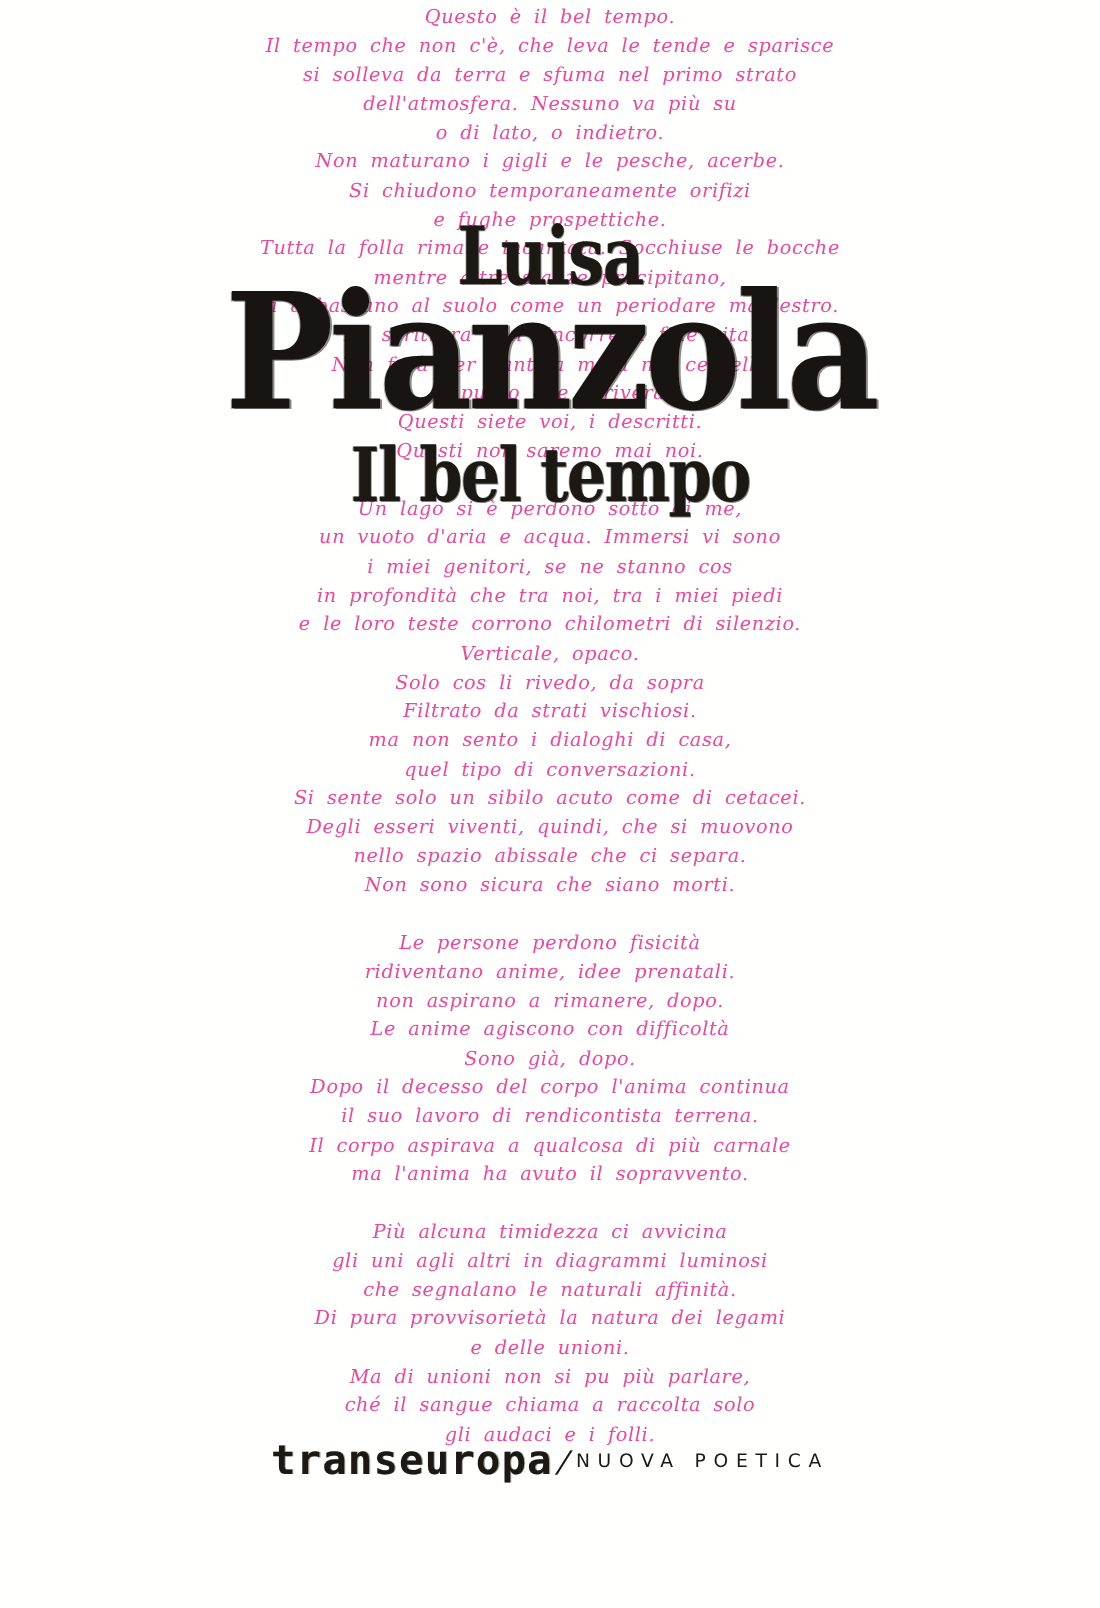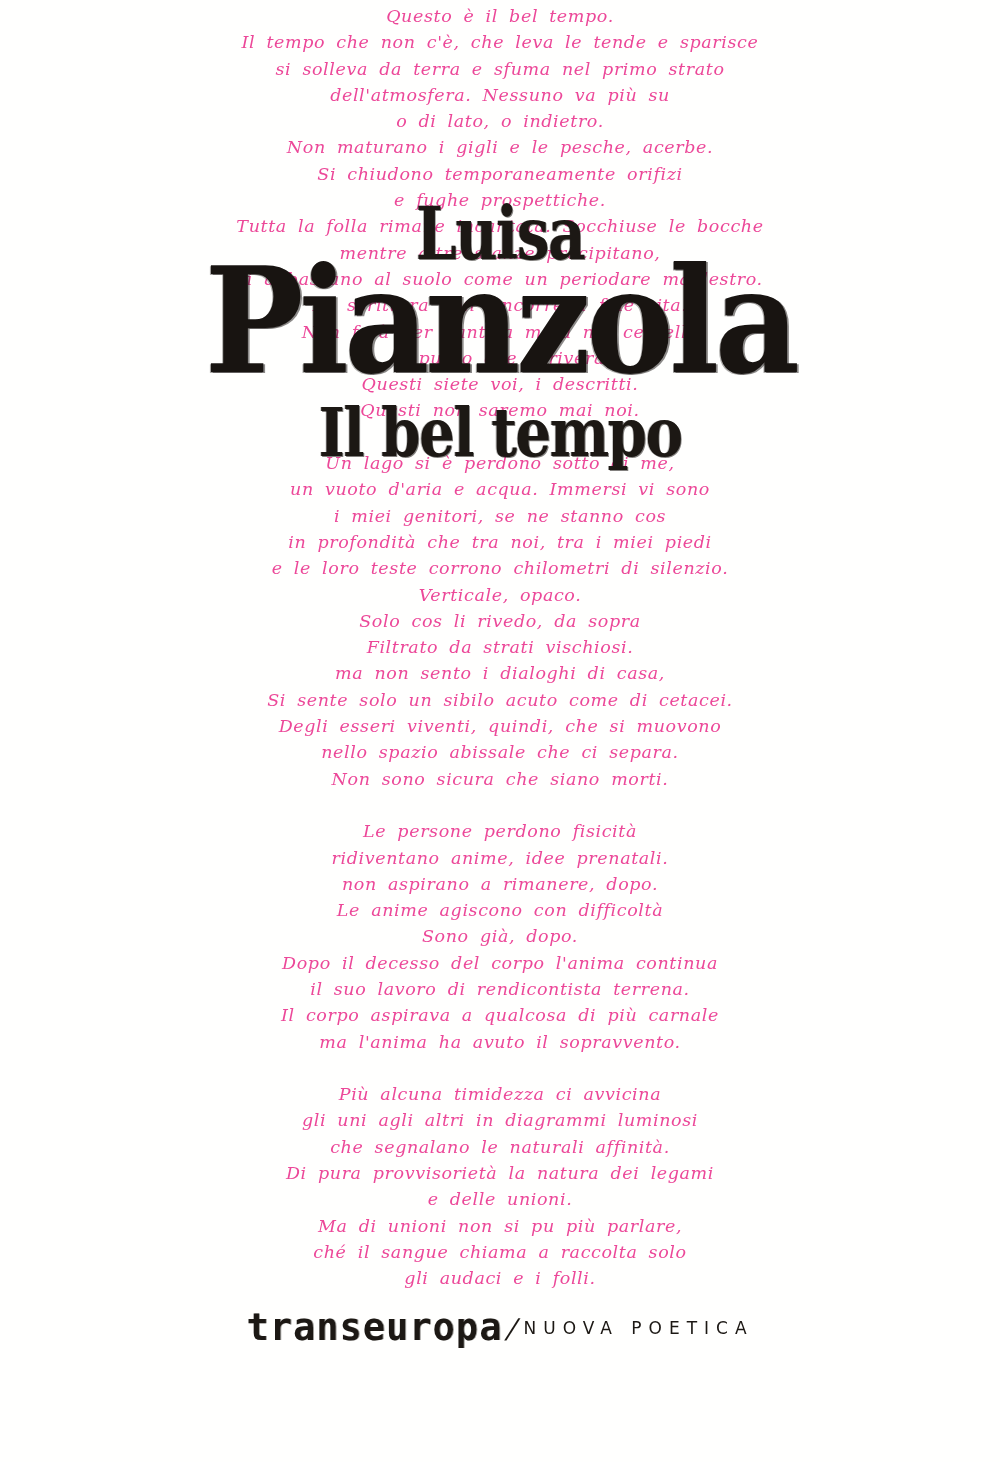--- a/index.html
+++ b/index.html
@@ -158,20 +158,21 @@
       <div class="pline"></div>
       <div class="pline">Un lago si è perdono sotto di me,</div>
       <div class="pline">un vuoto d'aria e acqua. Immersi vi sono</div>
       <div class="pline">i miei genitori, se ne stanno cos</div>
       <div class="pline">in profondità che tra noi, tra i miei piedi</div>
       <div class="pline">e le loro teste corrono chilometri di silenzio.</div>
       <div class="pline">Verticale, opaco.</div>
       <div class="pline">Solo cos li rivedo, da sopra</div>
       <div class="pline">Filtrato da strati vischiosi.</div>
       <div class="pline">ma non sento i dialoghi di casa,</div>
+      <div class="pline">quel tipo di conversazioni.</div>
       <div class="pline">Si sente solo un sibilo acuto come di cetacei.</div>
       <div class="pline">Degli esseri viventi, quindi, che si muovono</div>
       <div class="pline">nello spazio abissale che ci separa.</div>
       <div class="pline">Non sono sicura che siano morti.</div>
       <div class="pline"></div>
       <div class="pline">Le persone perdono fisicità</div>
       <div class="pline">ridiventano anime, idee prenatali.</div>
       <div class="pline">non aspirano a rimanere, dopo.</div>
       <div class="pline">Le anime agiscono con difficoltà</div>
       <div class="pline">Sono già, dopo.</div>

